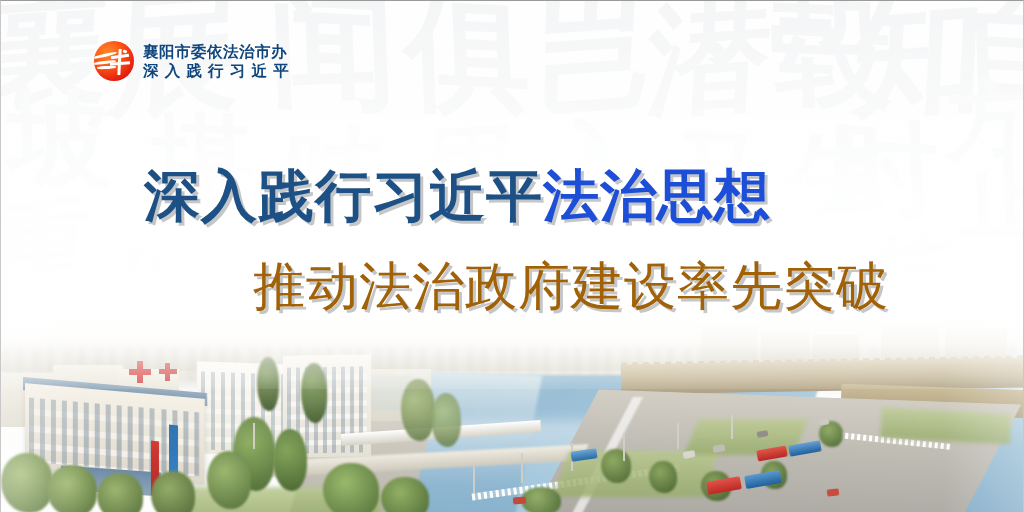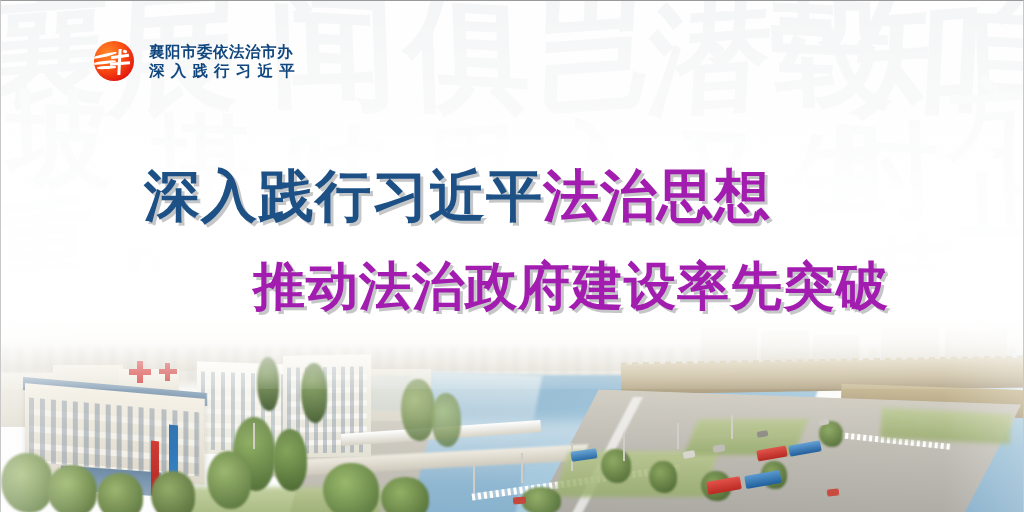--- a/index.html
+++ b/index.html
@@ -300,21 +300,21 @@
   }
   .photo-side-fade {
     position:absolute; inset:0;
     background:linear-gradient(90deg, rgba(255,255,255,.30) 0%, rgba(255,255,255,0) 9%, rgba(255,255,255,0) 92%, rgba(255,255,255,.28) 100%);
     pointer-events:none;
   }
 
   
   .brand {
     position:absolute; left:93px; top:40px;
-    display:flex; align-items:center; gap:15px;
+    display:flex; align-items:center; gap:9px;
     z-index:30;
   }
   .logo-mark {
     width:40px; height:40px; border-radius:50%;
     background:radial-gradient(circle at 34% 30%, #ff8a2a 0%, #fb4f14 42%, #e2160f 78%, #cc0a0a 100%);
     position:relative; overflow:hidden;
     flex:0 0 auto;
   }
   .logo-mark .sw1, .logo-mark .sw2, .logo-mark .sw3 {
     position:absolute; background:#ffffff; border-radius:40%;
@@ -343,27 +343,27 @@
   .headline { position:absolute; z-index:30; white-space:nowrap; }
   .hl1 {
     left:143px; top:163px;
     font-family:"DejaVu Sans","Liberation Sans",sans-serif;
     font-size:56px; font-weight:700; line-height:64px;
     letter-spacing:1px;
   }
   .hl2 {
     left:252px; top:255px;
     font-family:"DejaVu Sans","Liberation Sans",sans-serif;
-    font-size:52px; font-weight:700; line-height:60px;
+    font-size:52px; font-weight:400; line-height:60px;
     letter-spacing:1px;
-    color:#a21caf;
+    color:#a16207;
     text-shadow:3px 3px 0 rgba(150,152,155,.55);
   }
   .hl-blue { color:#1d5186; text-shadow:3px 3px 0 rgba(150,152,155,.55); }
-  .hl-red  { color:#a21caf; text-shadow:3px 3px 0 rgba(150,152,155,.55); }
+  .hl-red  { color:#1d4ed8; text-shadow:3px 3px 0 rgba(150,152,155,.55); }
 </style>
 </head>
 <body>
 
 <div class="banner">
 
   <div class="calli-layer">
     <div class="calli sk" style="left:-12px;  top:-10px; font-size:120px;">襄</div>
     <div class="calli sk2 lite" style="left:6px; top:86px; font-size:104px;">坡</div>
     <div class="calli sk lite2" style="left:-6px; top:196px; font-size:96px;">重</div>

